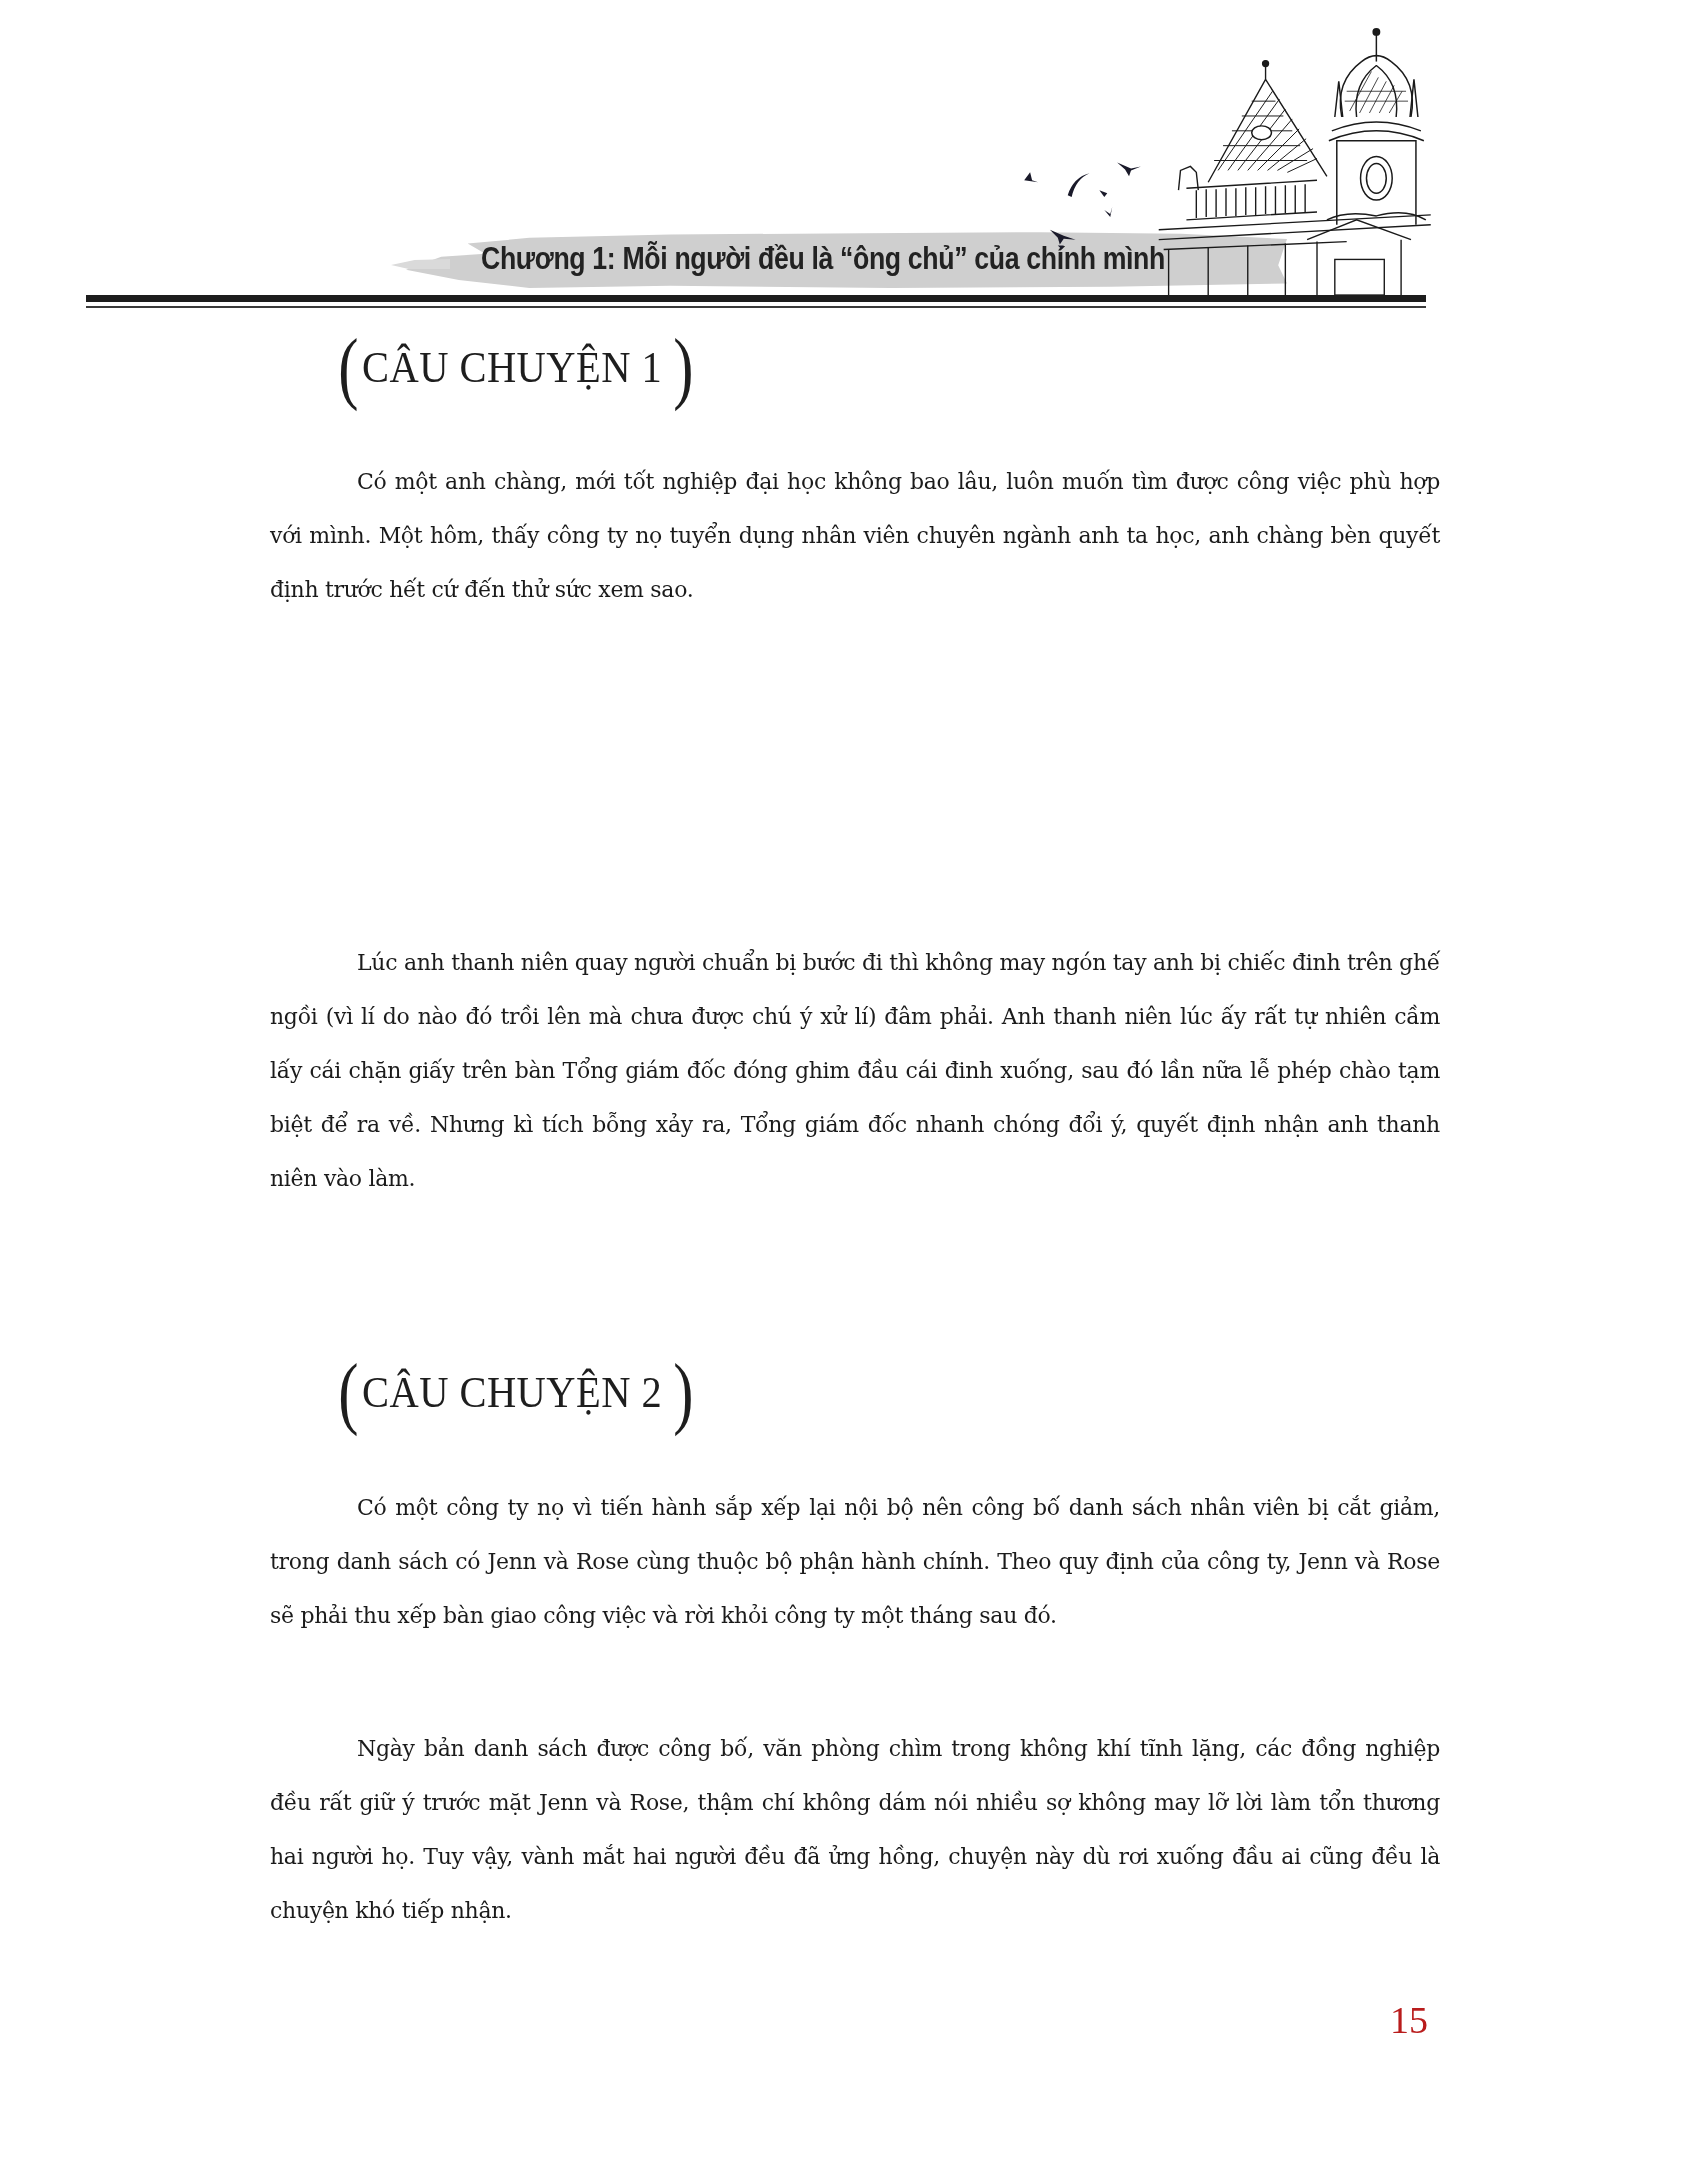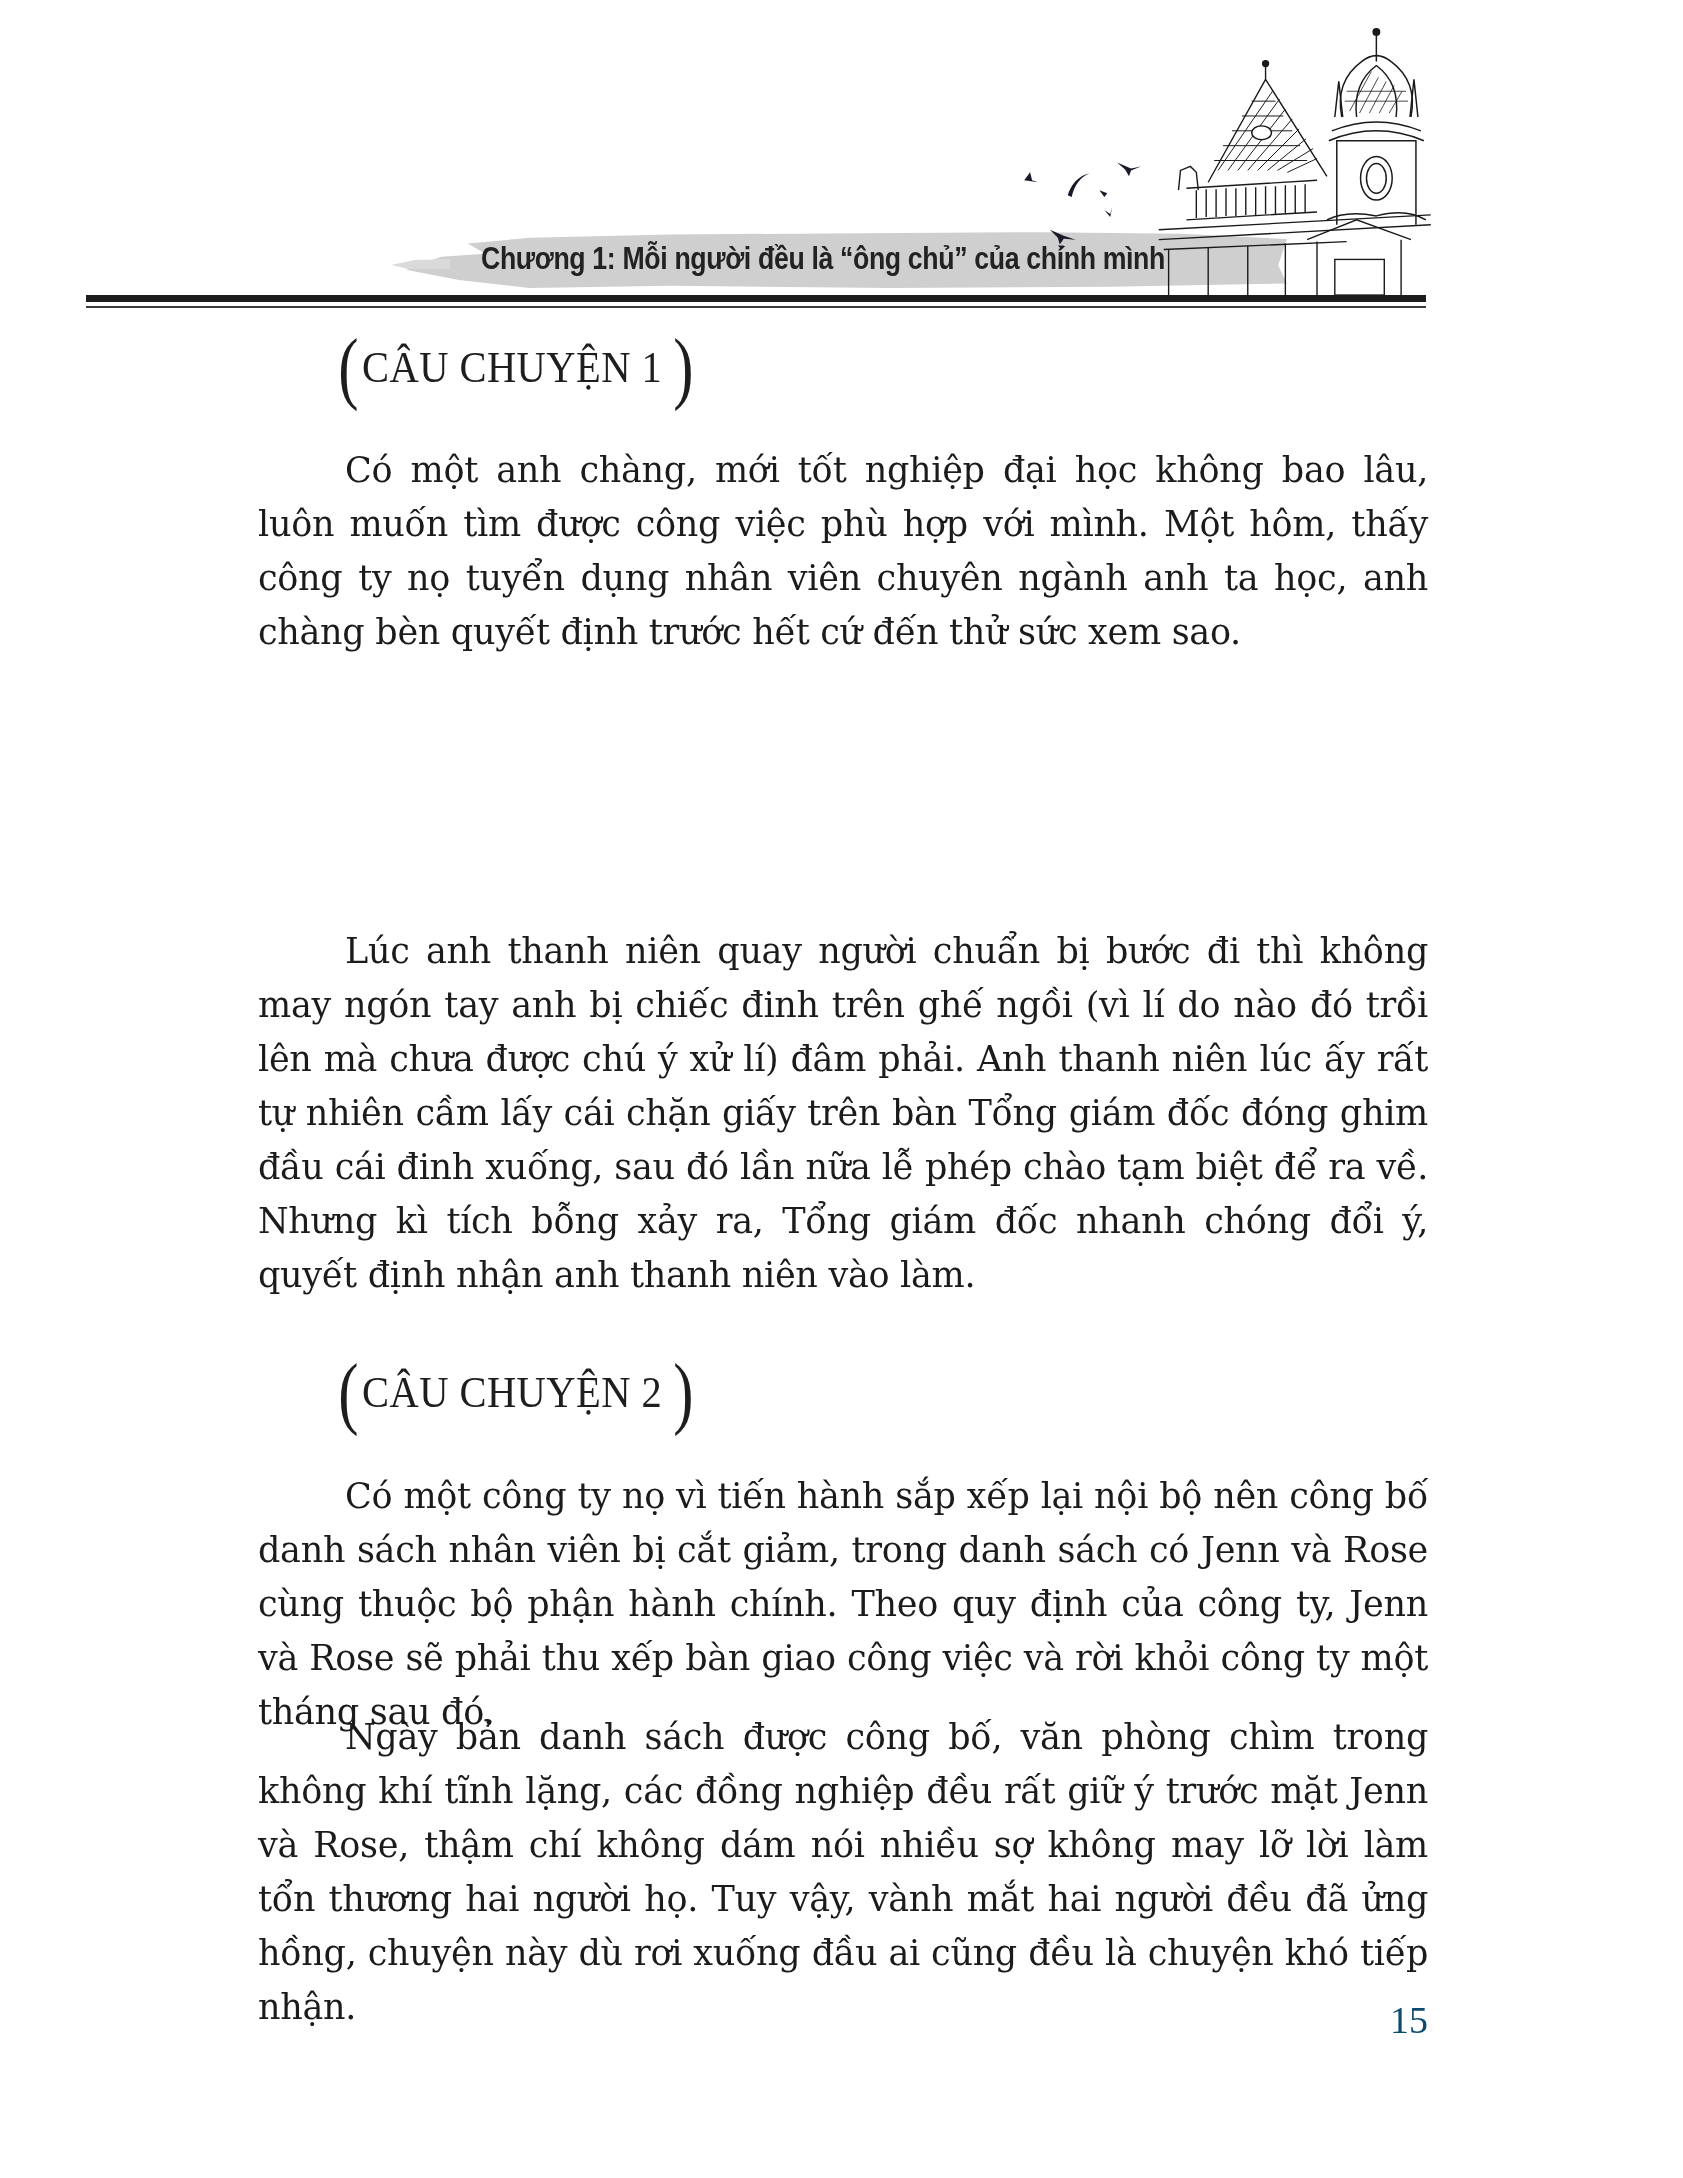--- a/index.html
+++ b/index.html
@@ -34,34 +34,34 @@
     display:flex; align-items:center;
   }
   .story-heading .paren { font-size:81px; line-height:69px; font-weight:normal; transform:scaleX(0.75); display:inline-block; }
   .story-heading .htext { font-size:44px; letter-spacing:0.5px; transform:scaleX(0.92); display:inline-block; transform-origin:left center; margin-right:-18px; }
   #h1 { top:333px; }
   #h2 { top:1358px; }
 
   
   .para {
     position:absolute; left:254px; width:1170px;
-    font-family:"DejaVu Serif", serif; font-size:35px; line-height:54px;
+    font-family:"DejaVu Serif", serif; font-size:22px; line-height:54px;
     color:#1b1b1b; text-align:justify; text-indent:87px;
     letter-spacing:-0.3px; word-spacing:0px;
-    margin:4px;
+    margin:16px;
   }
   #p1 { top:439px; }
   #p2 { top:679px; }
   #p3 { top:920px; }
   #p4 { top:1465px; }
   #p5 { top:1706px; }
 
   .page-number {
     position:absolute; left:1390px; top:1998px;
-    font-family:"Liberation Serif", serif; font-size:38px; color:#0c4a6e;
+    font-family:"Liberation Serif", serif; font-size:38px; color:#b91c1c;
   }
 </style>
 </head>
 <body>
 
 <div class="page">
 
   <div class="brush"></div>
   <div class="brush2"></div>
   <div class="chapter-title">Chương 1: Mỗi người đều là “ông chủ” của chính mình</div>

